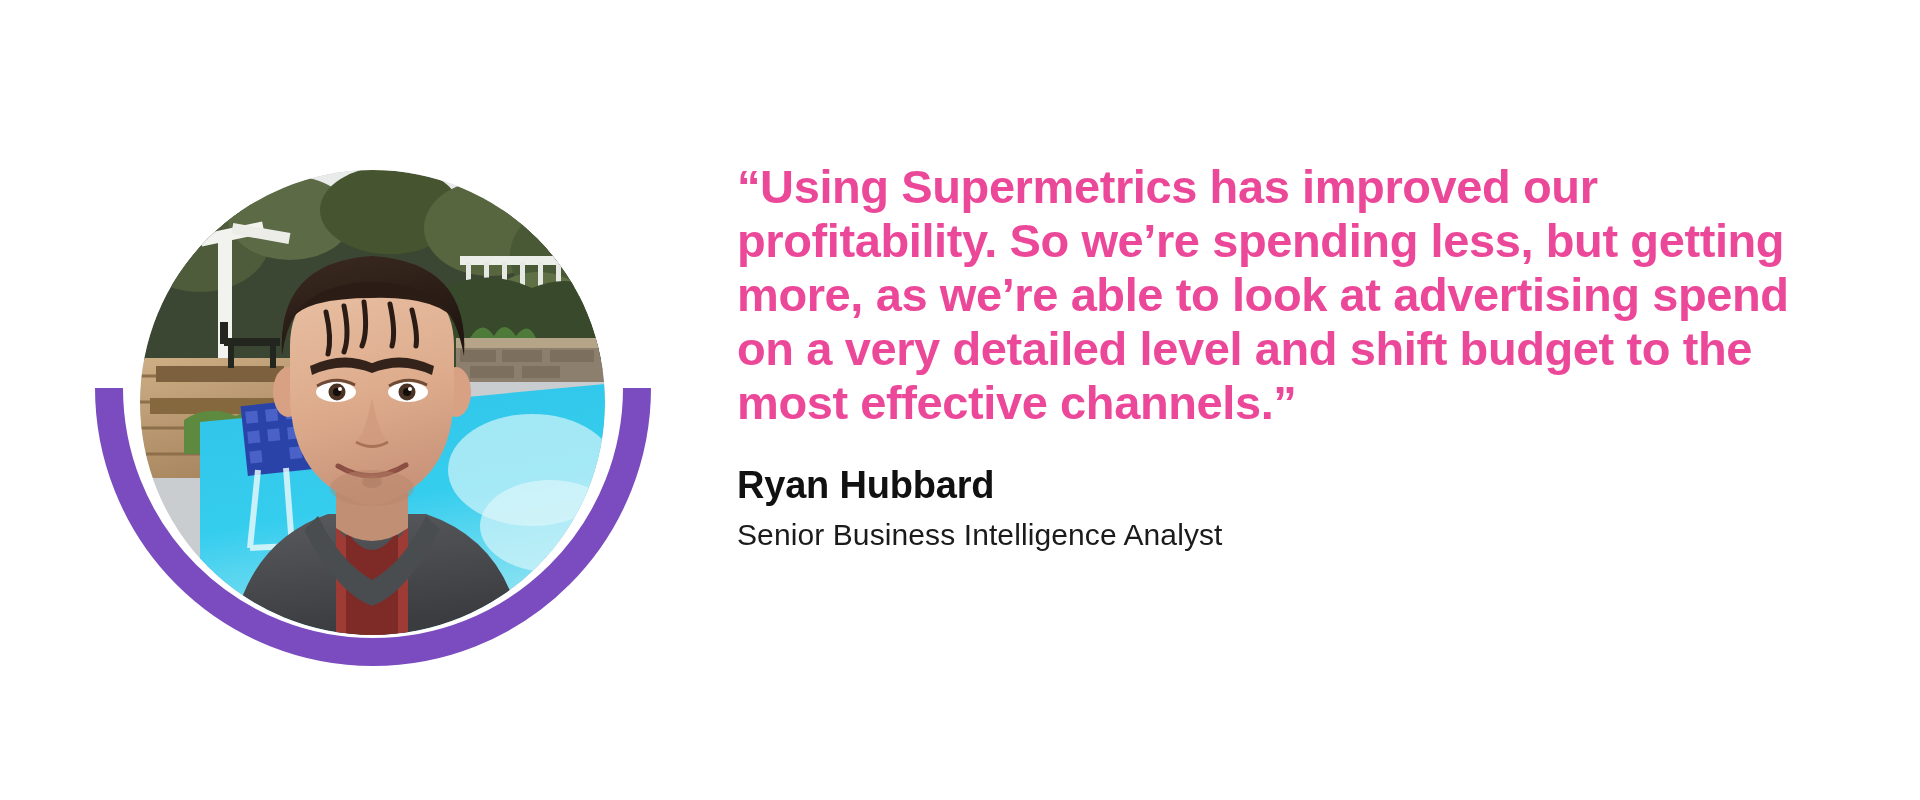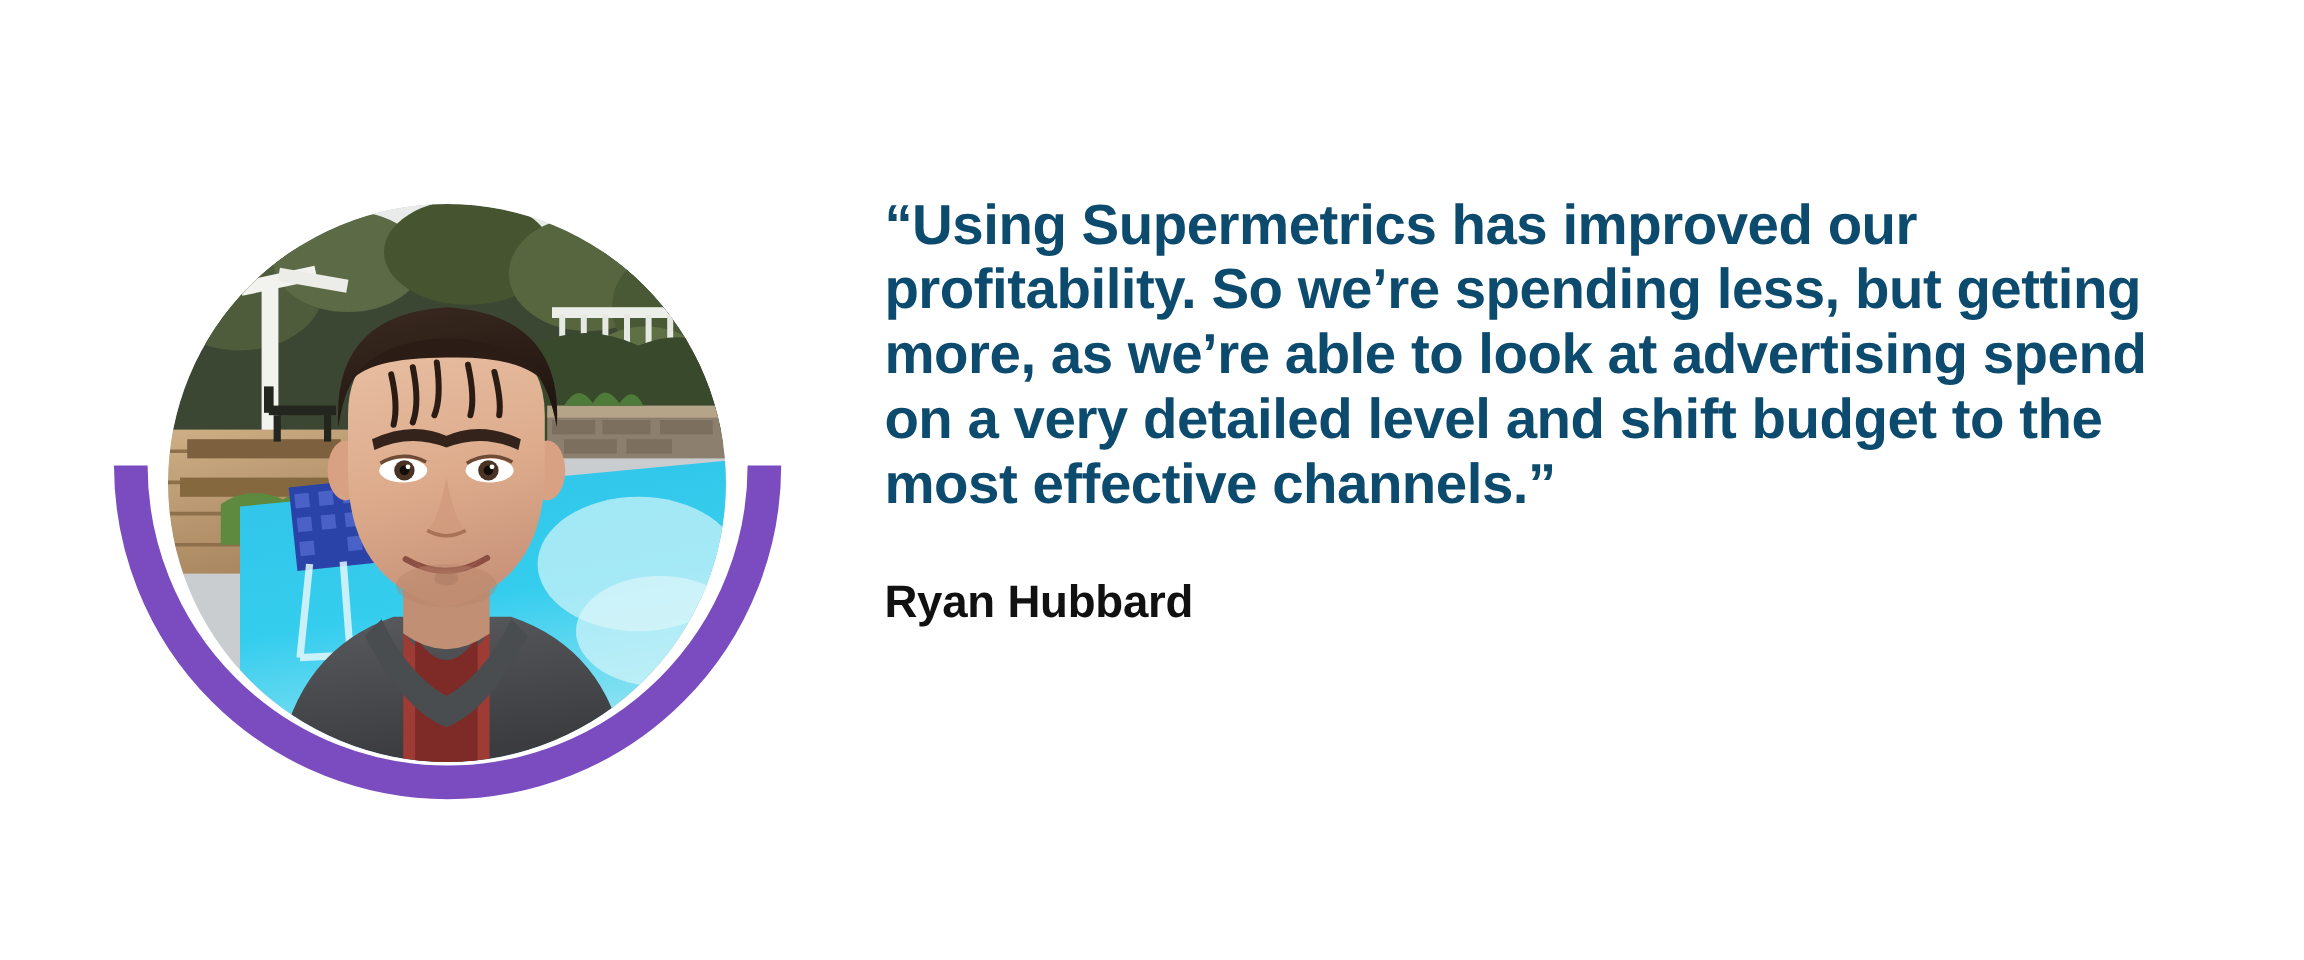--- a/index.html
+++ b/index.html
@@ -65,31 +65,30 @@
     width: 1120px;
   }
 
   .quote-text {
     margin: 0;
     font-family: "Liberation Sans", sans-serif;
     font-size: 47px;
     line-height: 54px;
     font-weight: 700;
     letter-spacing: -0.4px;
-    color: #0c4a6e;
+    color: #ec4899;
     white-space: pre-line;
   }
 
   
   .attribution-block {
     position: absolute;
     left: 737px;
     top: 462px;
     width: 900px;
-    margin-top: 17px;
   }
 
   .author-name {
     margin: 0;
     font-family: "Liberation Sans", sans-serif;
     font-size: 38px;
     line-height: 46px;
     font-weight: 700;
     letter-spacing: -0.2px;
     color: #111111;
@@ -325,16 +324,17 @@
       </svg>
     </div>
   </div>
 
   <div class="quote-block">
     <blockquote class="quote-text">“Using Supermetrics has improved our profitability. So we’re spending less, but getting more, as we’re able to look at advertising spend on a very detailed level and shift budget to the most effective channels.”</blockquote>
   </div>
 
   <div class="attribution-block">
     <div class="author-name">Ryan Hubbard</div>
+    <div class="author-role">Senior Business Intelligence Analyst</div>
 
   </div>
 
 </div>
 
 </body></html>

